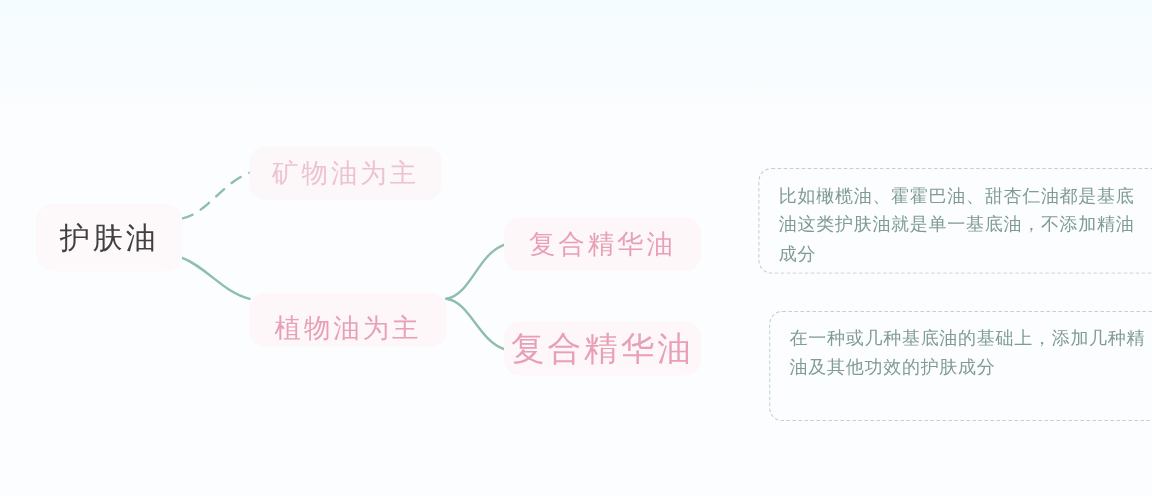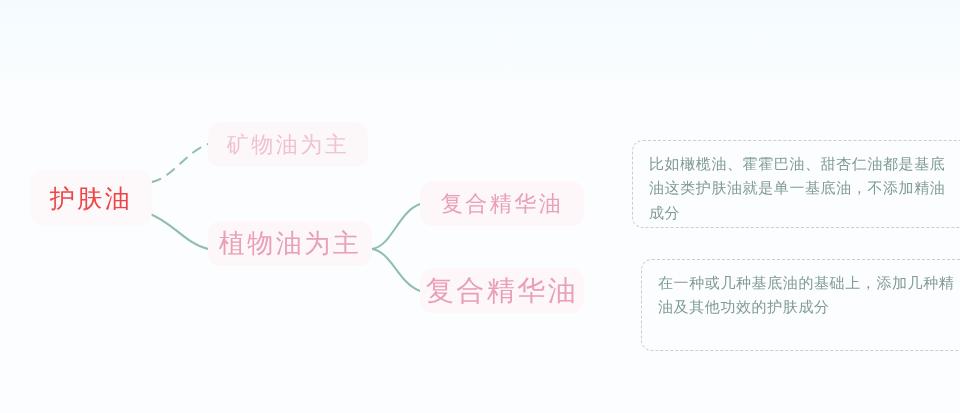--- a/index.html
+++ b/index.html
@@ -36,21 +36,21 @@
     align-items: center;
     justify-content: center;
     border-radius: 13px;
     background: #fdf7f9;
     letter-spacing: 2.5px;
     white-space: nowrap;
     color: #e8a0b6;
   }
   .node.root {
     background: #fdf8fa;
-    color: #ef4444;
+    color: #404040;
     border-radius: 14px;
   }
   .node.faded {
     color: #efc2d0;
     background: #fcf8fa;
     align-items: center;
   }
 
   
   .callout {
@@ -85,21 +85,21 @@
   </svg>
 
   <div class="node root" style="left:30px; top:170px; width:122px; height:56px; font-size:25px;">
     <span>护肤油</span>
   </div>
 
   <div class="node faded" style="left:208px; top:122px; width:160px; height:45px; font-size:22px;">
     <span>矿物油为主</span>
   </div>
 
-  <div class="node" style="left:208px; top:221px; width:164px; height:45px; font-size:26px;">
+  <div class="node" style="left:208px; top:244px; width:164px; height:45px; font-size:22px;align-items:flex-end;">
     <span>植物油为主</span>
   </div>
 
   <div class="node" style="left:420px; top:181px; width:164px; height:45px; font-size:22px;">
     <span>复合精华油</span>
   </div>
 
   <div class="node" style="left:420px; top:268px; width:164px; height:45px; font-size:28px;">
     <span>复合精华油</span>
   </div>

